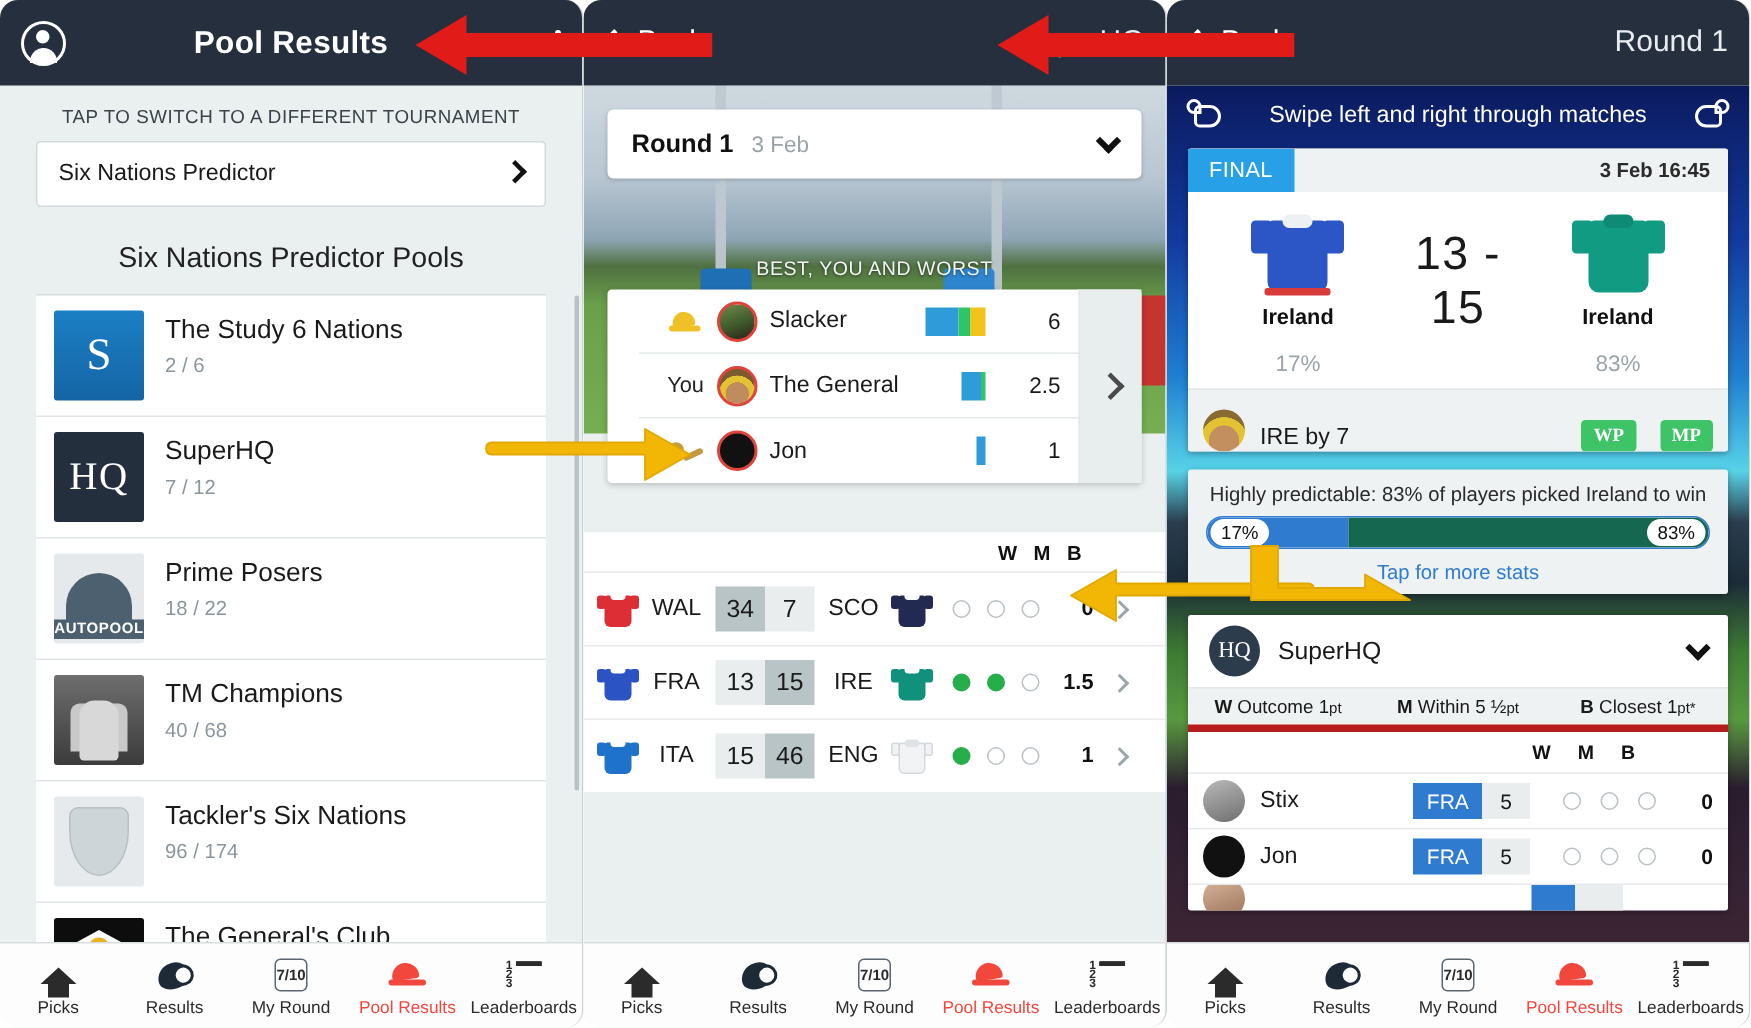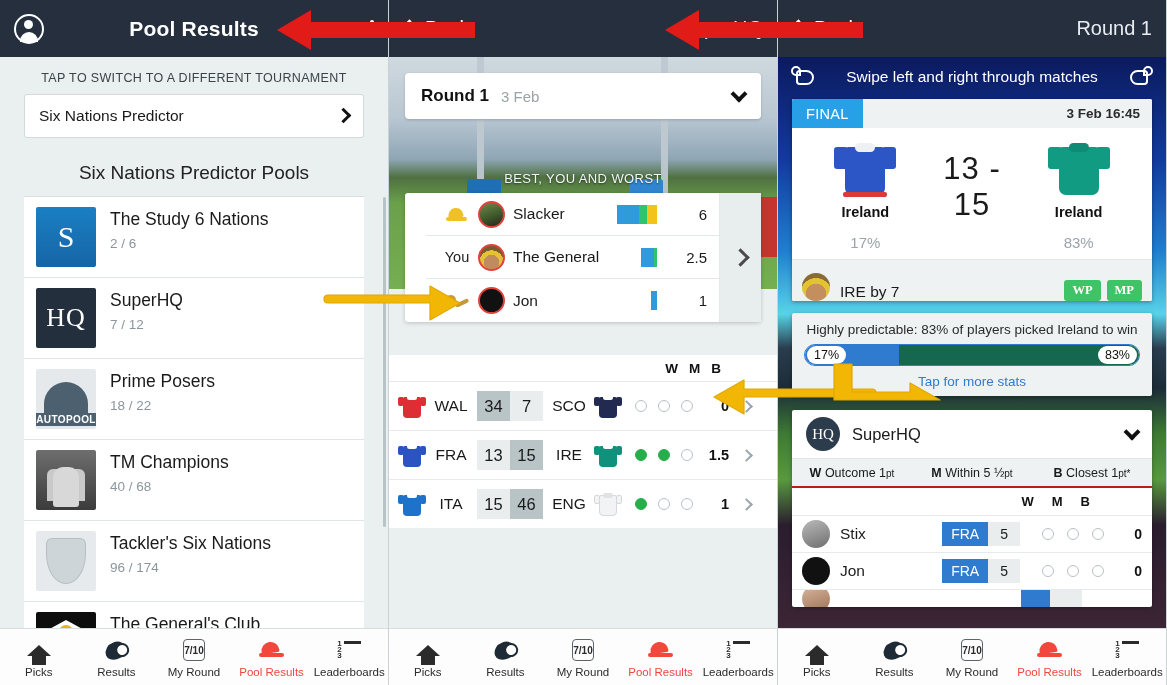--- a/index.html
+++ b/index.html
@@ -5,21 +5,21 @@
   * { box-sizing: border-box; margin: 0; padding: 0; }
   html, body {
     width: 1167px; height: 685px;
     font-family: "Liberation Sans", sans-serif;
     background: #ffffff;
     overflow: hidden;
   }
   .screen { position: relative; width: 1167px; height: 685px; display: flex; }
 
   .panel { position: relative; width: 414px; height: 685px; overflow: hidden;
-           background: #eaeff0; border-right: 1px solid #c9d2d4; }
+           background: #eaeff0; border-right: 1px solid #c9d2d4; border-radius: 12px; }
   .panel:last-child { border-right: none; }
 
   
   .navbar {
     height: 57px; background: #252f3d; color: #fff;
     display: flex; align-items: center; position: relative; z-index: 6;
     padding: 0 14px;
   }
   .nav-title { font-size: 21px; font-weight: bold; letter-spacing: .2px; }
   .nav-center { position: absolute; left: 0; right: 0; text-align: center; pointer-events: none; }
@@ -223,42 +223,42 @@
   .bj-fra .b,.bj-fra .s{background:#2c55c6;} .bj-fra::after{content:'';position:absolute;left:8px;top:52px;
       width:44px;height:5px;background:#d93a3a;border-radius:2px;}
   .bj-ire .b,.bj-ire .s{background:#129b83;} .bj-ire .c{background:#0f8a74;}
   .fb-name { font-size:14.5px; font-weight:bold; color:#111; }
   .fb-pct { font-size:15px; color:#9aa4a9; margin-top:14px; }
   .fb-score { flex:1; text-align:center; font-size:31px; color:#1a1a1a; letter-spacing:1px; margin-bottom:18px; }
   .final-foot { display:flex; align-items:flex-end; background:#eef2f3; height:42px; padding:0 10px;
                 border-top:1px solid #e1e6e8; }
   .ff-av { width:28px; height:28px; border-radius:50%; margin-right:10px; flex:0 0 auto; }
   .ff-pick { font-size:15.5px; color:#1a1a1a; }
-  .ff-tags { margin-left:auto; display:flex; gap:6px; }
+  .ff-tags { margin-left:auto; display:flex; gap:16px; }
   .tag { background:#3ec466; color:#fff; font-size:12.5px; font-weight:bold; padding:3px 8px; border-radius:3px;
          font-family:"Liberation Serif",serif; }
 
   .stats-card { margin:12px 14px 0; background:#eef2f3; border-radius:2px; padding:9px 12px 7px;
                 box-shadow:0 1px 4px rgba(0,0,0,.3); }
   .stats-txt { text-align:center; font-size:13.5px; color:#2a2a2a; }
   .stats-bar { display:flex; height:22px; margin:7px 0 5px; border-radius:11px; overflow:hidden;
                border:1.5px solid #2f7bd0; }
   .sb-left { background:#2f7bd0; display:flex; align-items:center; }
   .sb-right { background:#15684f; display:flex; align-items:center; justify-content:flex-end; flex:1; }
   .sb-pill { background:#fff; color:#111; font-size:12.5px; padding:2px 7px; border-radius:10px; margin:0 2px; }
   .stats-link { text-align:center; font-size:13.5px; color:#2f7bd0; padding-top:3px; }
 
   .hq-card { margin:14px 14px 0; background:#fff; border-radius:2px; box-shadow:0 1px 4px rgba(0,0,0,.3); }
   .hq-head { display:flex; align-items:center; height:48px; padding:0 14px; }
   .hq-logo { width:34px; height:34px; border-radius:50%; background:#2d3c4c; color:#fff;
              font-family:"Liberation Serif",serif; font-size:15px; display:flex; align-items:center;
              justify-content:center; margin-right:12px; flex:0 0 auto; }
   .hq-name { font-size:16.5px; color:#1a1a1a; }
   .hq-legend { display:flex; background:#eef2f3; height:30px; align-items:center;
-               border-top:1px solid #e2e7e9; border-bottom:2px solid #b91c1c; }
+               border-top:1px solid #e2e7e9; border-bottom:5px solid #b91c1c; }
   .lg { flex:1; text-align:center; font-size:12.5px; color:#1a1a1a; }
   .lg b { font-weight:bold; } .lg .sm { font-size:10px; }
   .hq-wmb { display:flex; justify-content:flex-end; height:27px; align-items:center; padding-right:62px; gap:18px;
             font-size:13px; font-weight:bold; color:#111; }
   .hq-row { display:flex; align-items:center; height:37px; border-top:1px solid #e6eaec; padding:0 10px; }
   .hq-av { width:28px; height:28px; border-radius:50%; margin-right:10px; flex:0 0 auto; }
   .hq-pname { font-size:15.5px; color:#1a1a1a; flex:1; }
   .pk-team { background:#2f7bd0; color:#fff; font-size:14px; padding:4px 9px; }
   .pk-val { background:#e9edee; color:#1a1a1a; font-size:14px; padding:4px 12px; }
   .hq-dots { display:flex; gap:13px; margin:0 16px 0 22px; }

